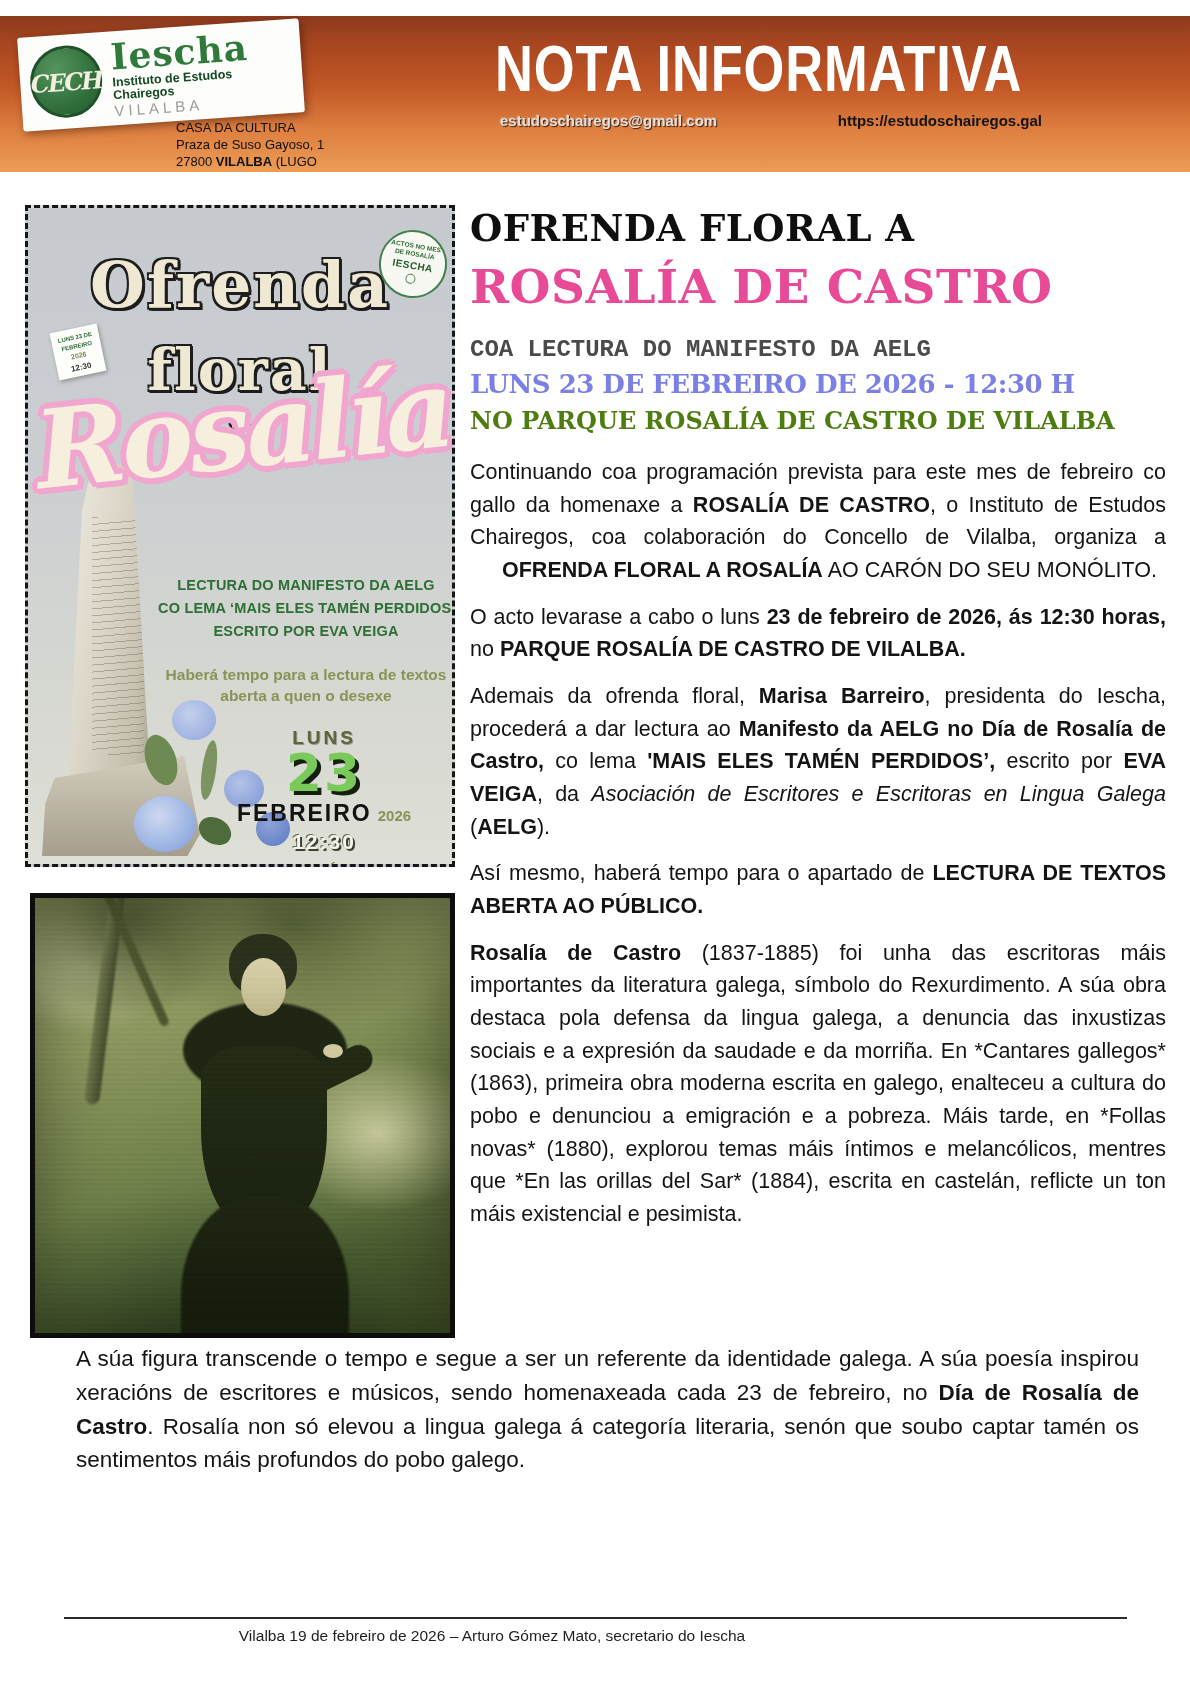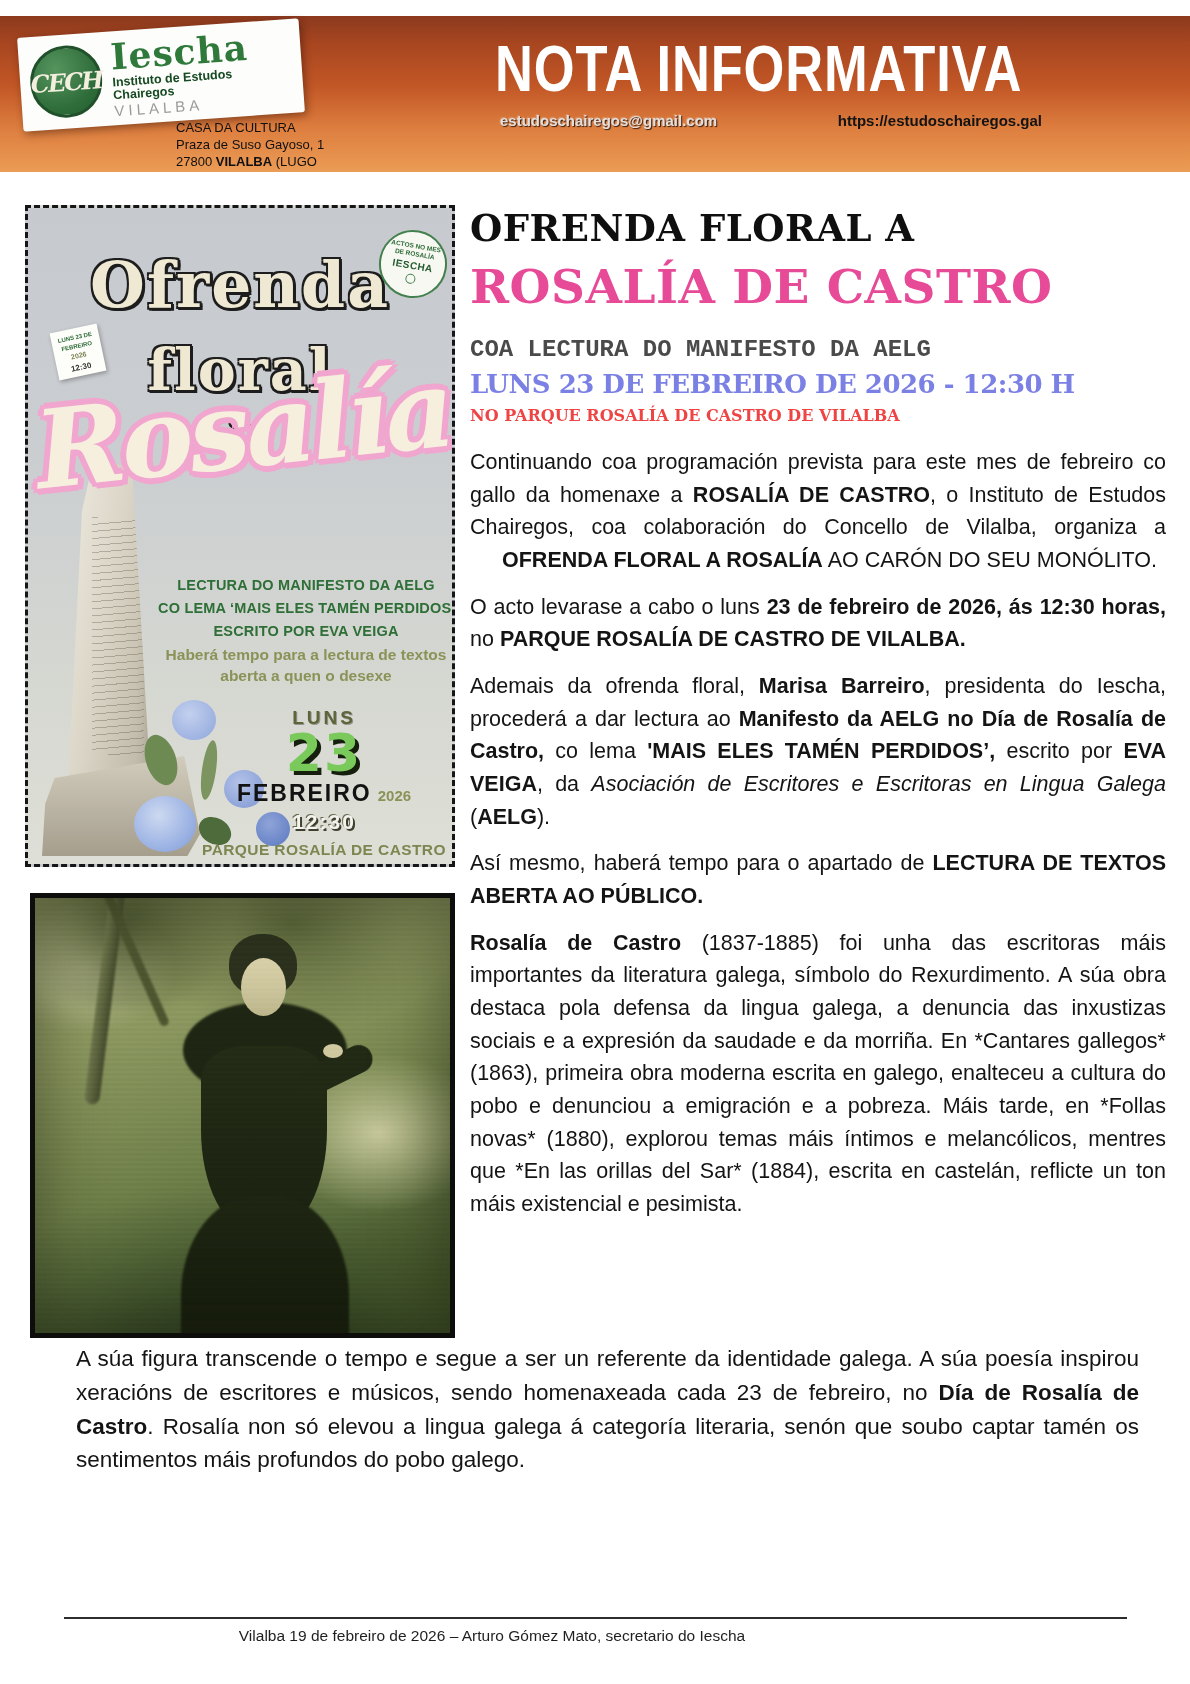--- a/index.html
+++ b/index.html
@@ -67,21 +67,21 @@
   .flowers i { position:absolute; display:block; border-radius:50%; }
   .fl1 { left:66px;  top:0;    width:44px; height:40px; background:radial-gradient(circle at 40% 35%, #c3d0ee, #8fa6dc); }
   .fl2 { left:118px; top:70px; width:40px; height:38px; background:radial-gradient(circle at 40% 35%, #b3c2e8, #7e97d2); }
   .fl3 { left:28px;  top:96px; width:62px; height:56px; background:radial-gradient(circle at 40% 35%, #cdd9f0, #9db4e4 60%, #7e99d6); }
   .fl4 { left:150px; top:112px; width:34px; height:34px; background:radial-gradient(circle at 40% 35%, #8ea3d8, #5b79c0); }
   .leaf1 { left:40px; top:34px; width:30px; height:52px; background:#6d8a52; border-radius:60% 10% 60% 10%; transform:rotate(-18deg); }
   .leaf2 { left:96px; top:40px; width:14px; height:60px; background:#7c9460; border-radius:40%; transform:rotate(8deg); }
   .leaf3 { left:92px; top:118px; width:34px; height:26px; background:#4e6b3c; border-radius:60% 20% 60% 20%; transform:rotate(30deg); }
   .poster-right { position:absolute; left:130px; top:366px; width:296px; text-align:center; z-index:6; }
   .green-line { white-space:nowrap; color:#2d6f36; font-weight:bold; font-size:14.5px; line-height:1.6; letter-spacing:.2px; }
-  .olive-block { margin-top:0; }
+  .olive-block { margin-top:20px; }
   .olive-line { white-space:nowrap; color:#8b9257; font-weight:bold; font-size:15.5px; line-height:1.4; }
   .date-block { margin-top:20px; margin-left:36px; }
   .d-luns { font-size:19px; font-weight:bold; color:#5f653b; letter-spacing:3px; text-shadow:1px 1px 0 rgba(30,30,20,.35); }
   .d-day  { font-size:52px; font-weight:bold; color:#79c95b; line-height:.95; letter-spacing:2px;
             text-shadow:4px 4px 0 #161f0d; font-family:"DejaVu Sans", sans-serif; }
   .d-febrow { margin-top:2px; white-space:nowrap; }
   .d-month { display:inline; font-size:23px; font-weight:bold; color:#121212; letter-spacing:2px; }
   .d-year  { display:inline; font-size:15px; font-weight:bold; color:#8b9257; margin-left:6px; }
   .d-time { margin-top:3px; font-size:21px; font-weight:bold; color:#f4f4ef; letter-spacing:2px; text-shadow:2px 2px 0 #40402f, -1px -1px 0 #6b6b52; }
   .d-venue { margin-top:5px; color:#7d8550; font-weight:bold; font-size:15.5px; line-height:1.45; letter-spacing:.4px; white-space:nowrap; }
@@ -113,21 +113,21 @@
   .ph-grain { position:absolute; inset:0; background:repeating-linear-gradient(0deg, rgba(255,255,255,.035) 0 2px, transparent 2px 5px); mix-blend-mode:overlay; }
   .ph-vig { position:absolute; inset:0; box-shadow:inset 0 0 70px rgba(25,30,12,.55); }
 
   
   .article { position:absolute; left:470px; top:206px; width:696px; }
   .heads { width:565px; font-family:"DejaVu Serif", serif; font-weight:bold; }
   .a-t1 { font-size:37px; color:#0f0f0f; letter-spacing:.5px; white-space:nowrap; }
   .a-t2 { font-size:47px; color:#e74a97; margin-top:9px; letter-spacing:.5px; white-space:nowrap; }
   .a-s1 { font-size:24px; color:#4a4a4a; margin-top:22px; white-space:nowrap;font-family:Liberation Mono, monospace; }
   .a-s2 { font-size:26px; color:#7b80e4; margin-top:6px; white-space:nowrap; letter-spacing:-.5px; }
-  .a-s3 { font-size:16px; color:#ef4444; margin-top:7px; white-space:nowrap; }
+  .a-s3 { font-size:24px; color:#4d7c0f; margin-top:7px; white-space:nowrap; }
   .article p { font-size:21.5px; line-height:1.52; text-align:justify; color:#141414; margin:0 0 14px 0; }
   .article p.first { margin-top:21px; }
 
   
   .bottom { position:absolute; left:76px; top:1342px; width:1063px; font-size:22.5px; line-height:1.5; text-align:justify; color:#141414; }
   .footer-rule { position:absolute; left:64px; top:1617px; width:1063px; height:0; border-top:2px solid #2c2c2c; }
   .footer-text { position:absolute; left:0; top:1627px; width:984px; text-align:center; font-size:15.5px; color:#1f1f1f; } 
 </style>
 </head>
 <body>

